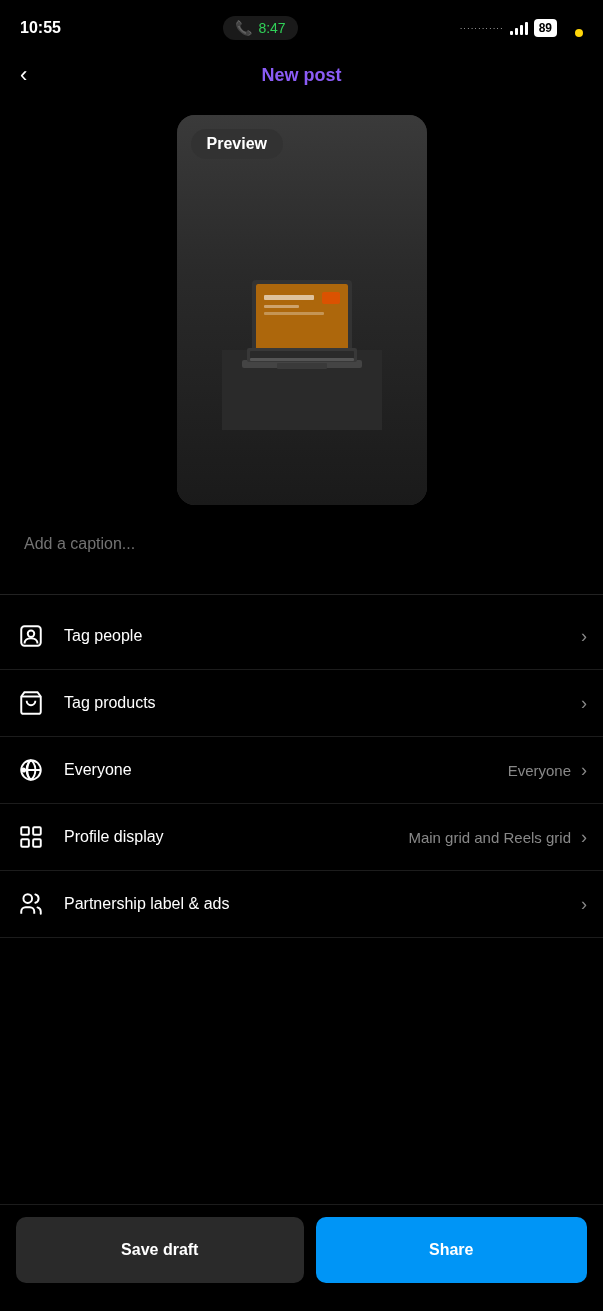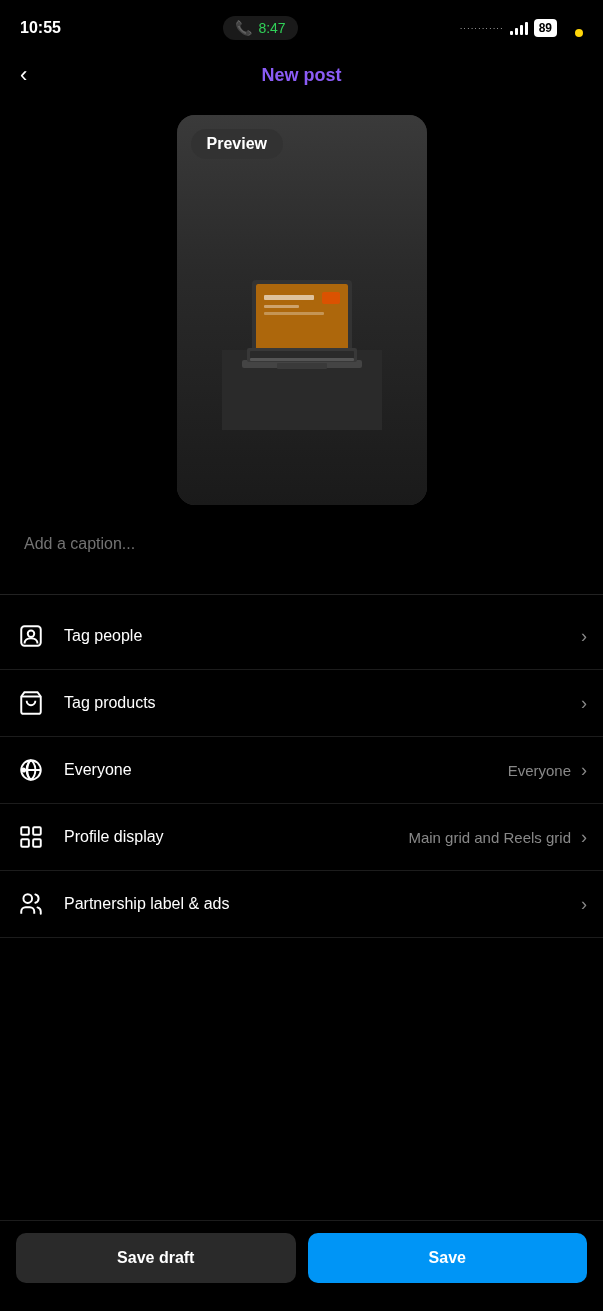--- a/index.html
+++ b/index.html
@@ -229,21 +229,21 @@
       display: flex;
       gap: 12px;
       border-top: 1px solid #1c1c1c;
     }
     .btn-save-draft {
       flex: 1;
       background: #2a2a2a;
       color: #fff;
       border: none;
       border-radius: 10px;
-      padding: 16px;
+      padding: 24px;
       font-size: 16px;
       font-weight: 600;
       cursor: pointer;
     }
     .btn-share {
       flex: 1;
       background: #0095f6;
       color: #fff;
       border: none;
       border-radius: 10px;
@@ -394,14 +394,14 @@
     <span class="option-value"></span>
     <span class="chevron-icon">›</span>
   </div>
 
 </div>
 
 <div class="spacer-bottom"></div>
 
 <div class="bottom-buttons">
   <button class="btn-save-draft">Save draft</button>
-  <button class="btn-share">Save</button>
+  <button class="btn-share">Share</button>
 </div>
 
 </body></html>

